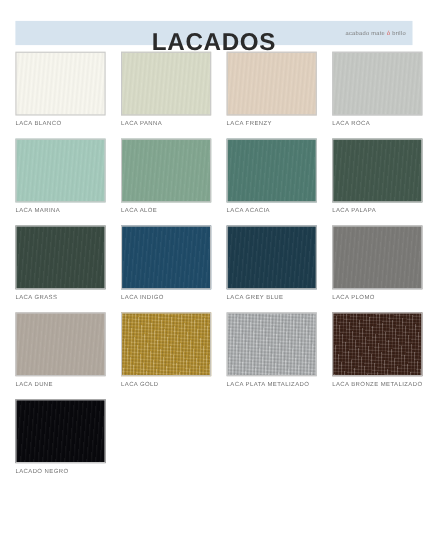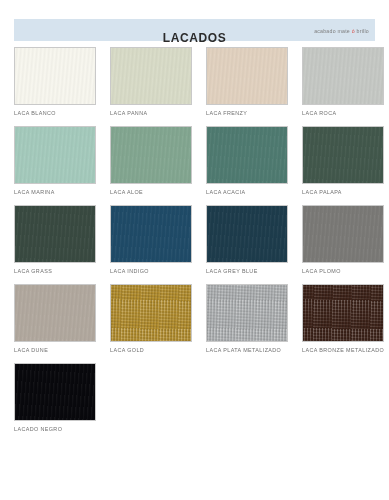--- a/index.html
+++ b/index.html
@@ -29,21 +29,21 @@
     height: 22px;
     background: #d6e3ee;
     display: flex;
     align-items: center;
   }
   .header-title {
     position: absolute;
     left: 0;
     right: 0;
     text-align: center;
-    font-size: 12px;
+    font-size: 22px;
     font-weight: bold;
     letter-spacing: 0.6px;
     color: #2b2b2b;
     line-height: 22px;
     margin-top: 15px;
   }
   .header-sub {
     position: absolute;
     right: 6px;
     top: 0;

